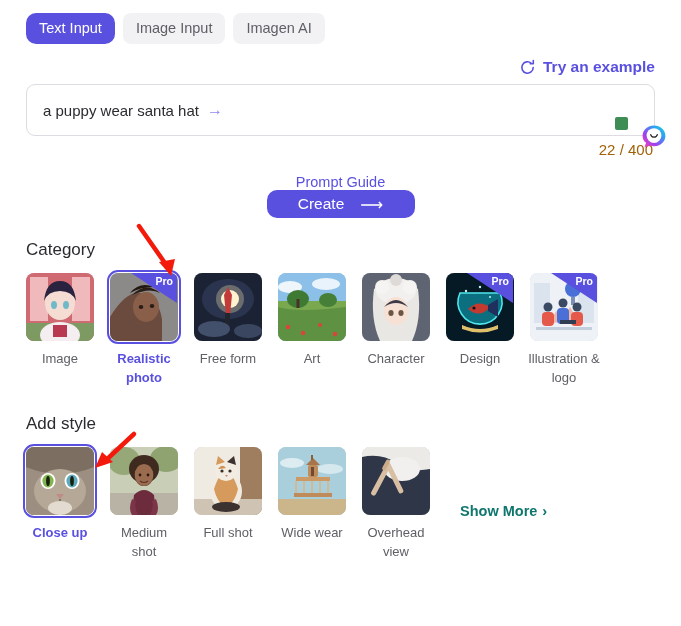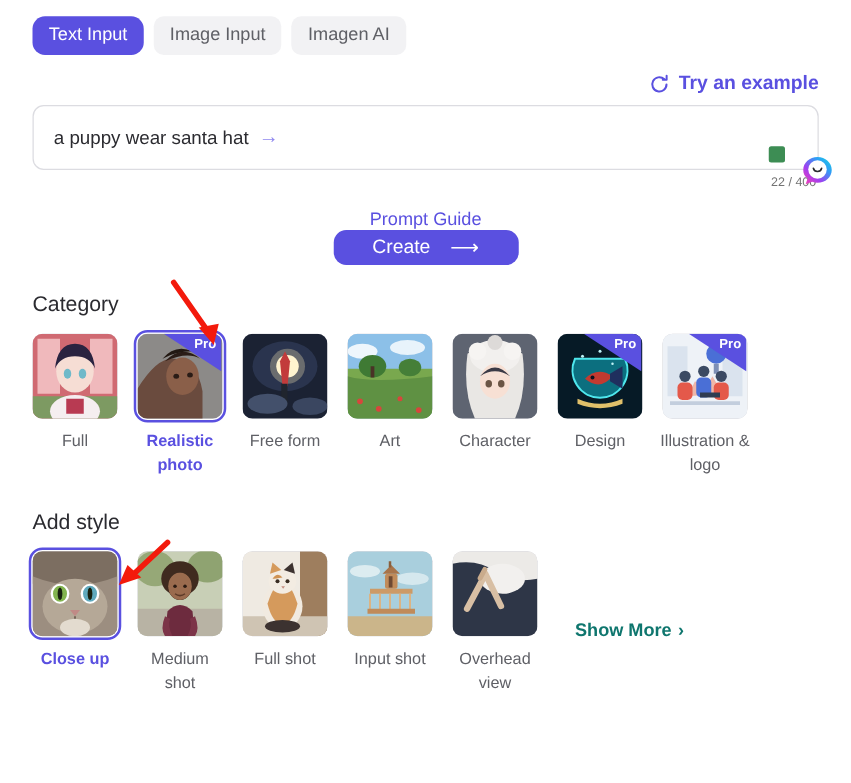--- a/index.html
+++ b/index.html
@@ -89,22 +89,22 @@
     font-size: 16px;
     margin-left: 8px;
   }
   .counter-row {
     display: flex;
     justify-content: flex-end;
     padding-right: 2px;
     margin-top: 5px;
   }
   .counter {
-    font-size: 10px;
-    color: #737373;
+    font-size: 15px;
+    color: #a16207;
   }
 
   
   .green-badge {
     position: absolute;
     right: 27px;
     top: 33px;
     width: 13px;
     height: 13px;
     background: #3d8d54;
@@ -318,21 +318,21 @@
           <rect x="46" y="4" width="18" height="44" fill="#f0b9bc"></rect>
           <rect x="0" y="50" width="68" height="18" fill="#7d9a62"></rect>
           <ellipse cx="34" cy="62" rx="20" ry="13" fill="#f5eef0"></ellipse>
           <rect x="27" y="52" width="14" height="12" fill="#b83a52"></rect>
           <ellipse cx="34" cy="30" rx="15" ry="17" fill="#f6ddd4"></ellipse>
           <path d="M18 28 q2-20 16-20 q14 0 16 20 q-4-10-16-10 q-12 0-16 10z" fill="#2a2340"></path>
           <ellipse cx="28" cy="32" rx="3" ry="4" fill="#6fb9c9"></ellipse>
           <ellipse cx="40" cy="32" rx="3" ry="4" fill="#6fb9c9"></ellipse>
         </svg>
       </div>
-      <div class="cell-label">Full</div>
+      <div class="cell-label">Image</div>
     </div>
 
     <div class="cell selected">
       <div class="thumb">
         <svg width="68" height="68" viewBox="0 0 68 68">
           <rect width="68" height="68" fill="#8c8a88"></rect>
           <path d="M0 44 q16-26 30-24 q18 2 22 26 v22 H0z" fill="#6a4b3e"></path>
           <ellipse cx="36" cy="34" rx="13" ry="15" fill="#8a5f49"></ellipse>
           <path d="M22 22 q14-14 28-2 q-10-6-28 2z" fill="#2a1c16"></path>
           <path d="M20 20 q10-12 24-6 q-14 0-24 6z" fill="#221812"></path>
@@ -527,21 +527,21 @@
           <rect y="52" width="68" height="16" fill="#cbb58a"></rect>
           <rect x="30" y="18" width="10" height="12" rx="2" fill="#c08b5a"></rect>
           <path d="M28 18 h14 l-7-7z" fill="#a8744a"></path>
           <rect x="33" y="8" width="2" height="5" fill="#8a5f3c"></rect>
           <rect x="18" y="30" width="34" height="4" fill="#cd9a66"></rect>
           <path d="M18 34 v14 M26 34 v14 M34 34 v14 M42 34 v14 M50 34 v14" stroke="#dcb483" stroke-width="1.6"></path>
           <rect x="16" y="46" width="38" height="4" fill="#c08b5a"></rect>
           <rect x="33" y="20" width="3" height="9" fill="#6e4a33"></rect>
         </svg>
       </div>
-      <div class="cell-label">Input shot</div>
+      <div class="cell-label">Wide wear</div>
     </div>
 
     <div class="cell">
       <div class="thumb">
         <svg width="68" height="68" viewBox="0 0 68 68">
           <rect width="68" height="68" fill="#eceae7"></rect>
           <path d="M0 10 q20-4 34 6 q14 10 34 6 v46 H0z" fill="#2e3647"></path>
           <ellipse cx="40" cy="22" rx="18" ry="12" fill="#f2f0ee"></ellipse>
           <rect x="16" y="16" width="5" height="34" rx="2.5" fill="#d8bfa4" transform="rotate(28 18 33)"></rect>
           <rect x="30" y="14" width="5" height="34" rx="2.5" fill="#d8bfa4" transform="rotate(-26 32 31)"></rect>

